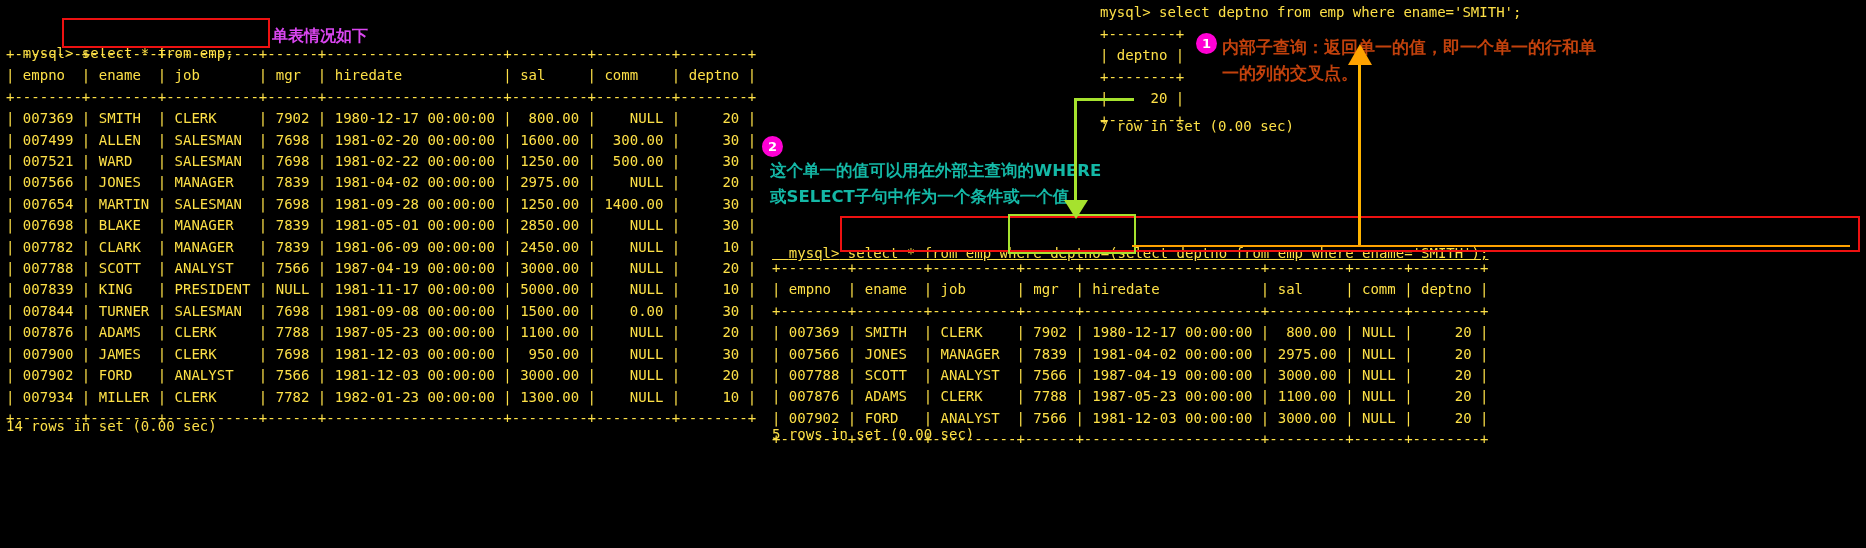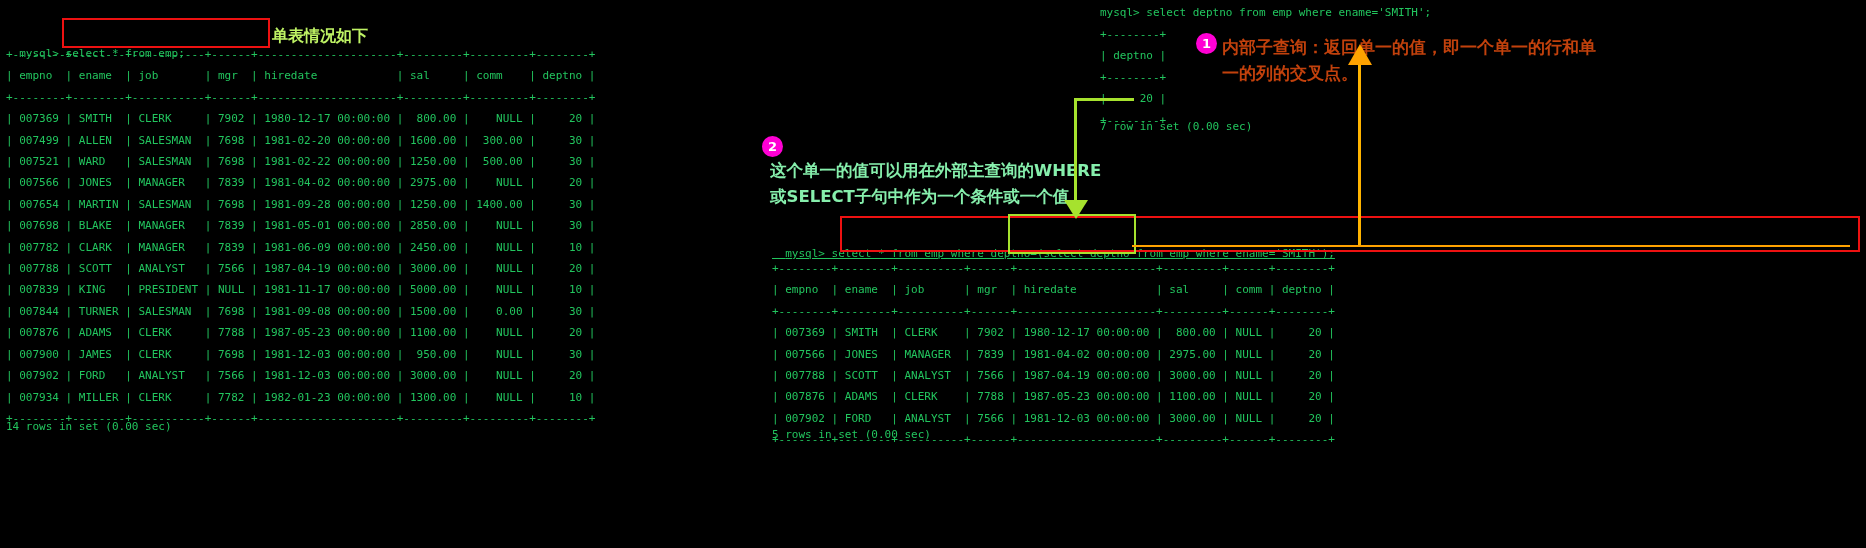--- a/index.html
+++ b/index.html
@@ -5,45 +5,45 @@
   html,body{margin:0;padding:0;background:#000;}
   body{
     width:1866px;height:548px;position:relative;overflow:hidden;
     font-family:"DejaVu Sans Mono","Liberation Mono",monospace;
     color:#dcdcdc;
   }
   .term{
     position:absolute;
     white-space:pre;
     font-family:"DejaVu Sans Mono","Liberation Mono",monospace;
-    font-size:11px;
+    font-size:14px;
     line-height:21.4px;
     letter-spacing:0px;
-    color:#22c55e;
+    color:#fde047;
   }
   
   #left-block{left:6px;top:22px;}
   #left-status{left:6px;top:416px;}
   
   #sub-block{left:1100px;top:0px;}
   
   #main-query{left:772px;top:222px;text-decoration:underline;}
   #main-result{left:772px;top:258px;}
   #main-status{left:772px;top:424px;}
 
   
   .cn{
     position:absolute;
     font-family:"DejaVu Sans","Liberation Sans",sans-serif;
     font-weight:bold;
     white-space:pre;
   }
-  .cn-red{color:#bef264;font-size:16px;}
+  .cn-red{color:#d946ef;font-size:16px;}
   .cn-yellow{color:#c2410c;font-size:17px;line-height:26px;}
-  .cn-green{color:#86efac;font-size:16.5px;line-height:26px;}
+  .cn-green{color:#14b8a6;font-size:16.5px;line-height:26px;}
 
   .badge{
     position:absolute;
     width:21px;height:21px;border-radius:50%;
     background:#ff00d4;
     color:#fff;
     font-family:"DejaVu Sans","Liberation Sans",sans-serif;
     font-size:13px;font-weight:bold;
     display:flex;align-items:center;justify-content:center;
     z-index:6;

